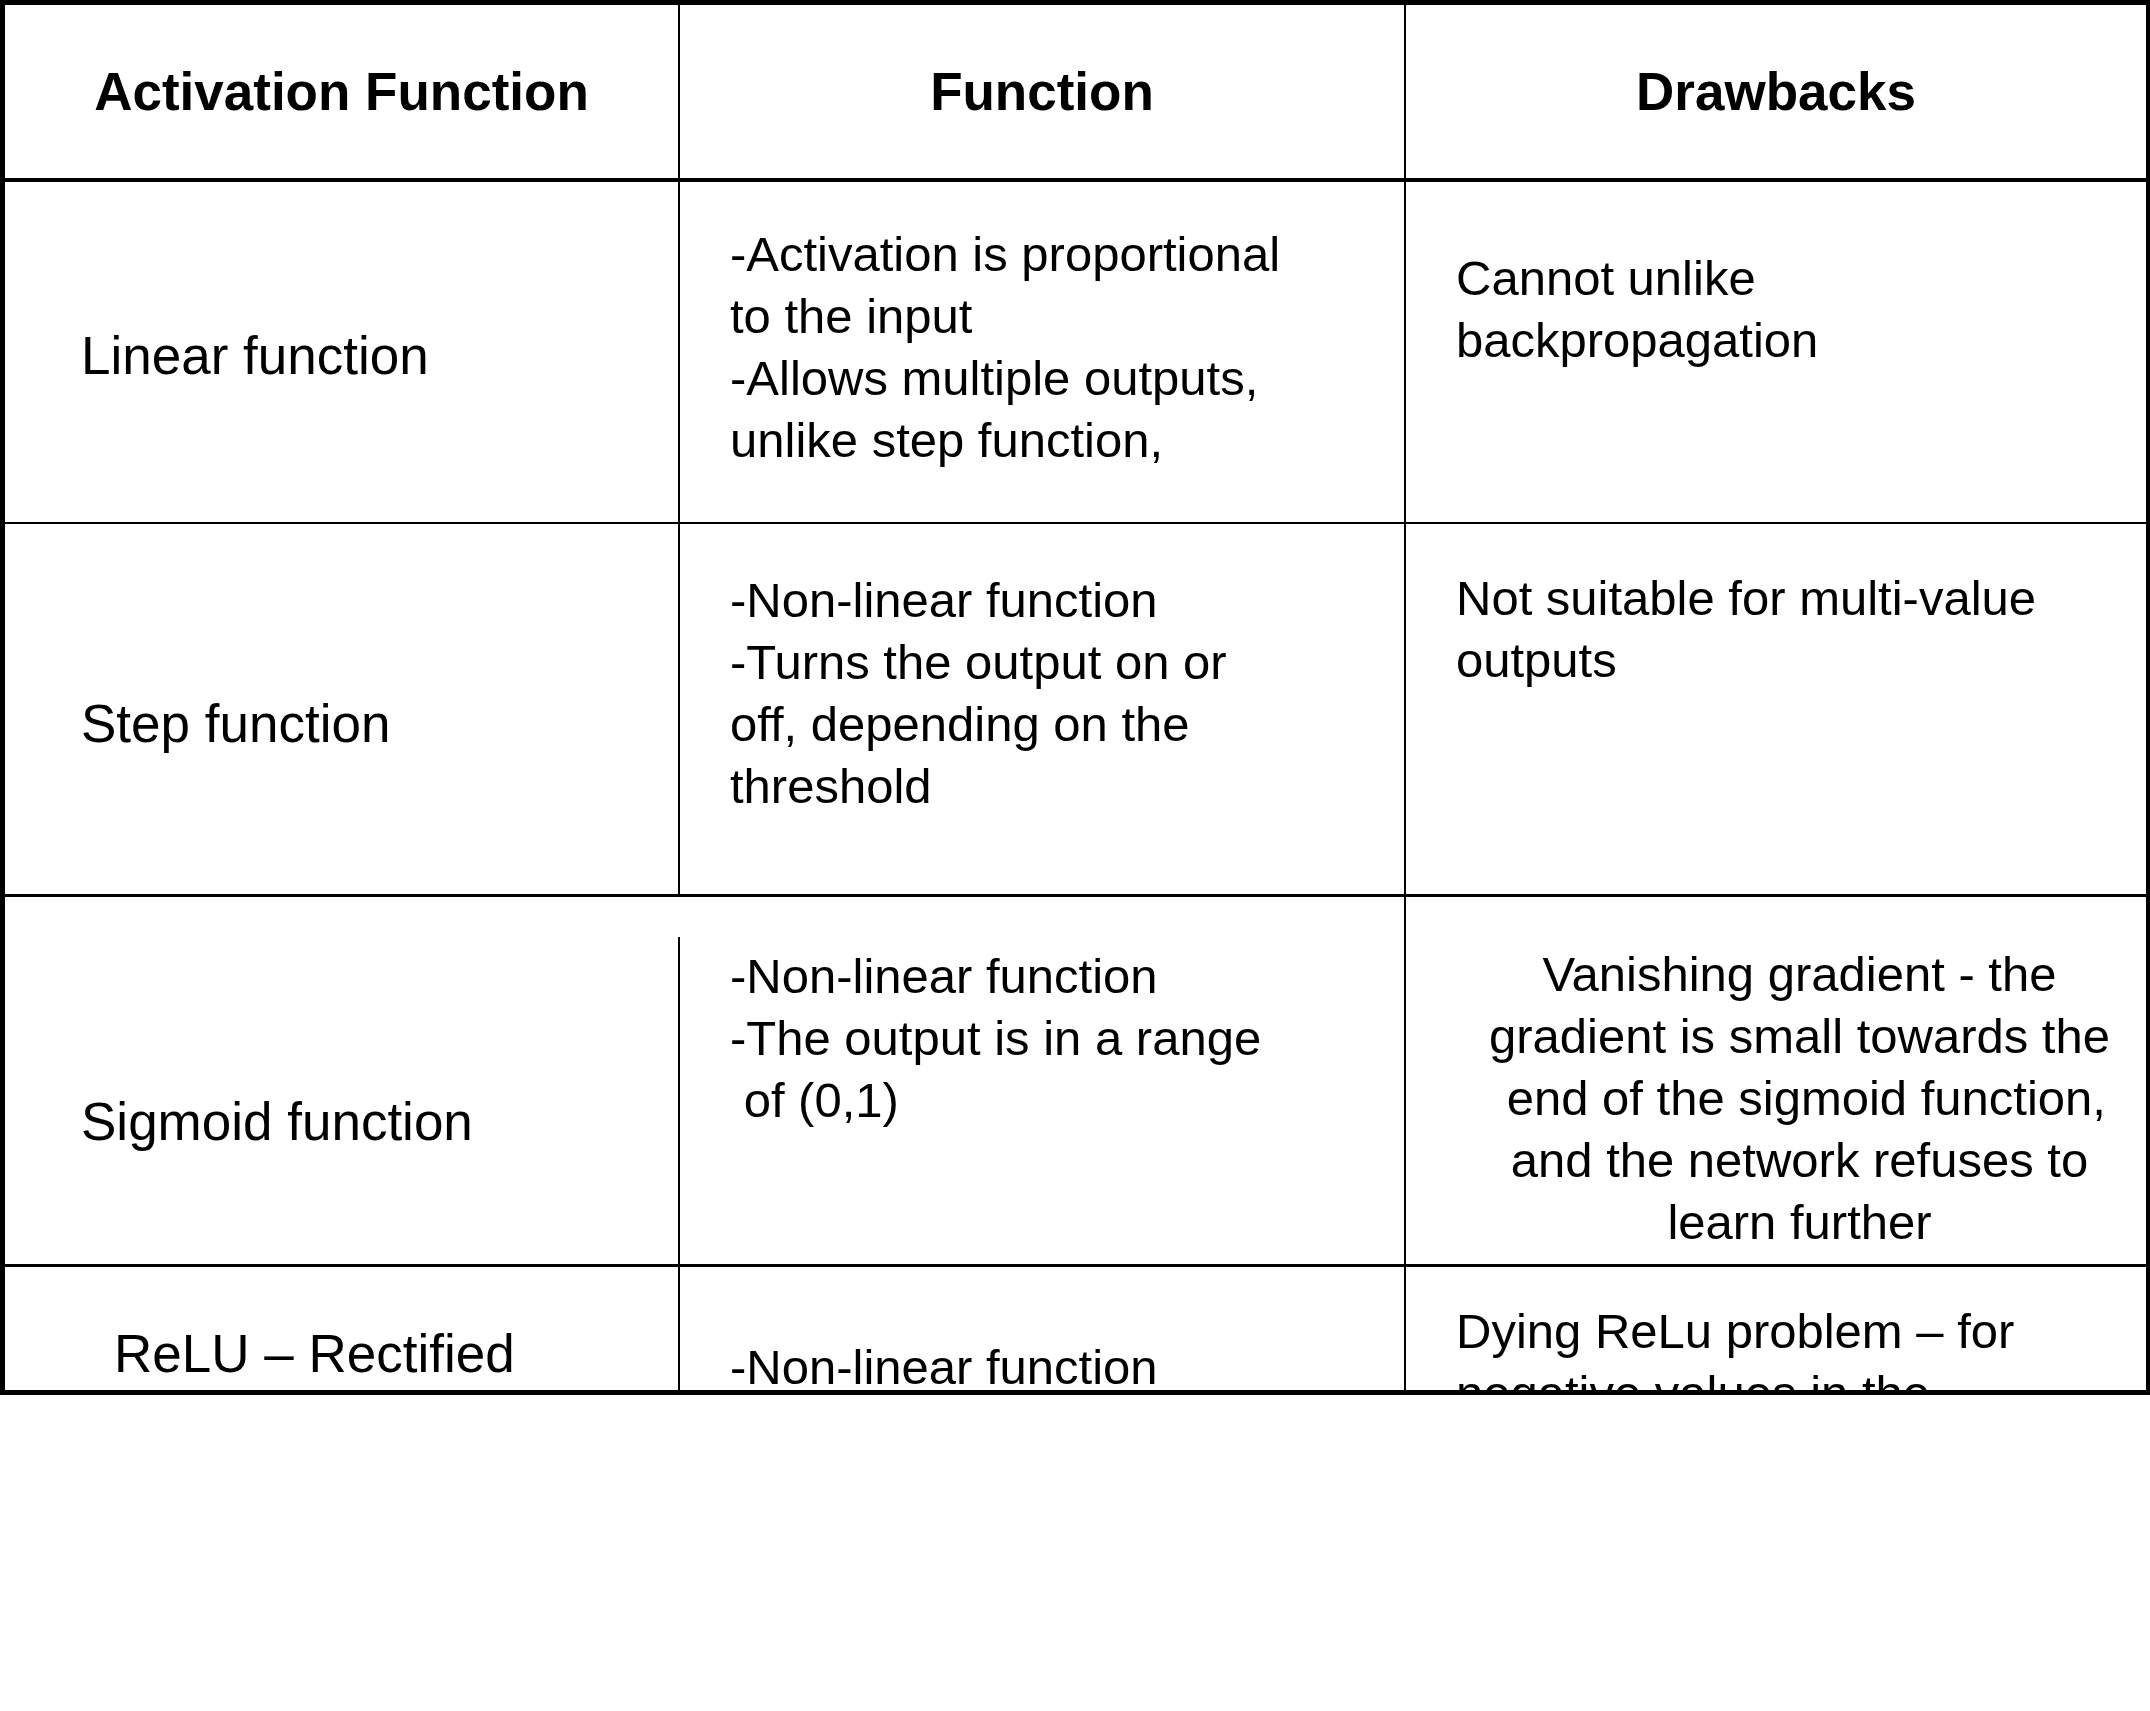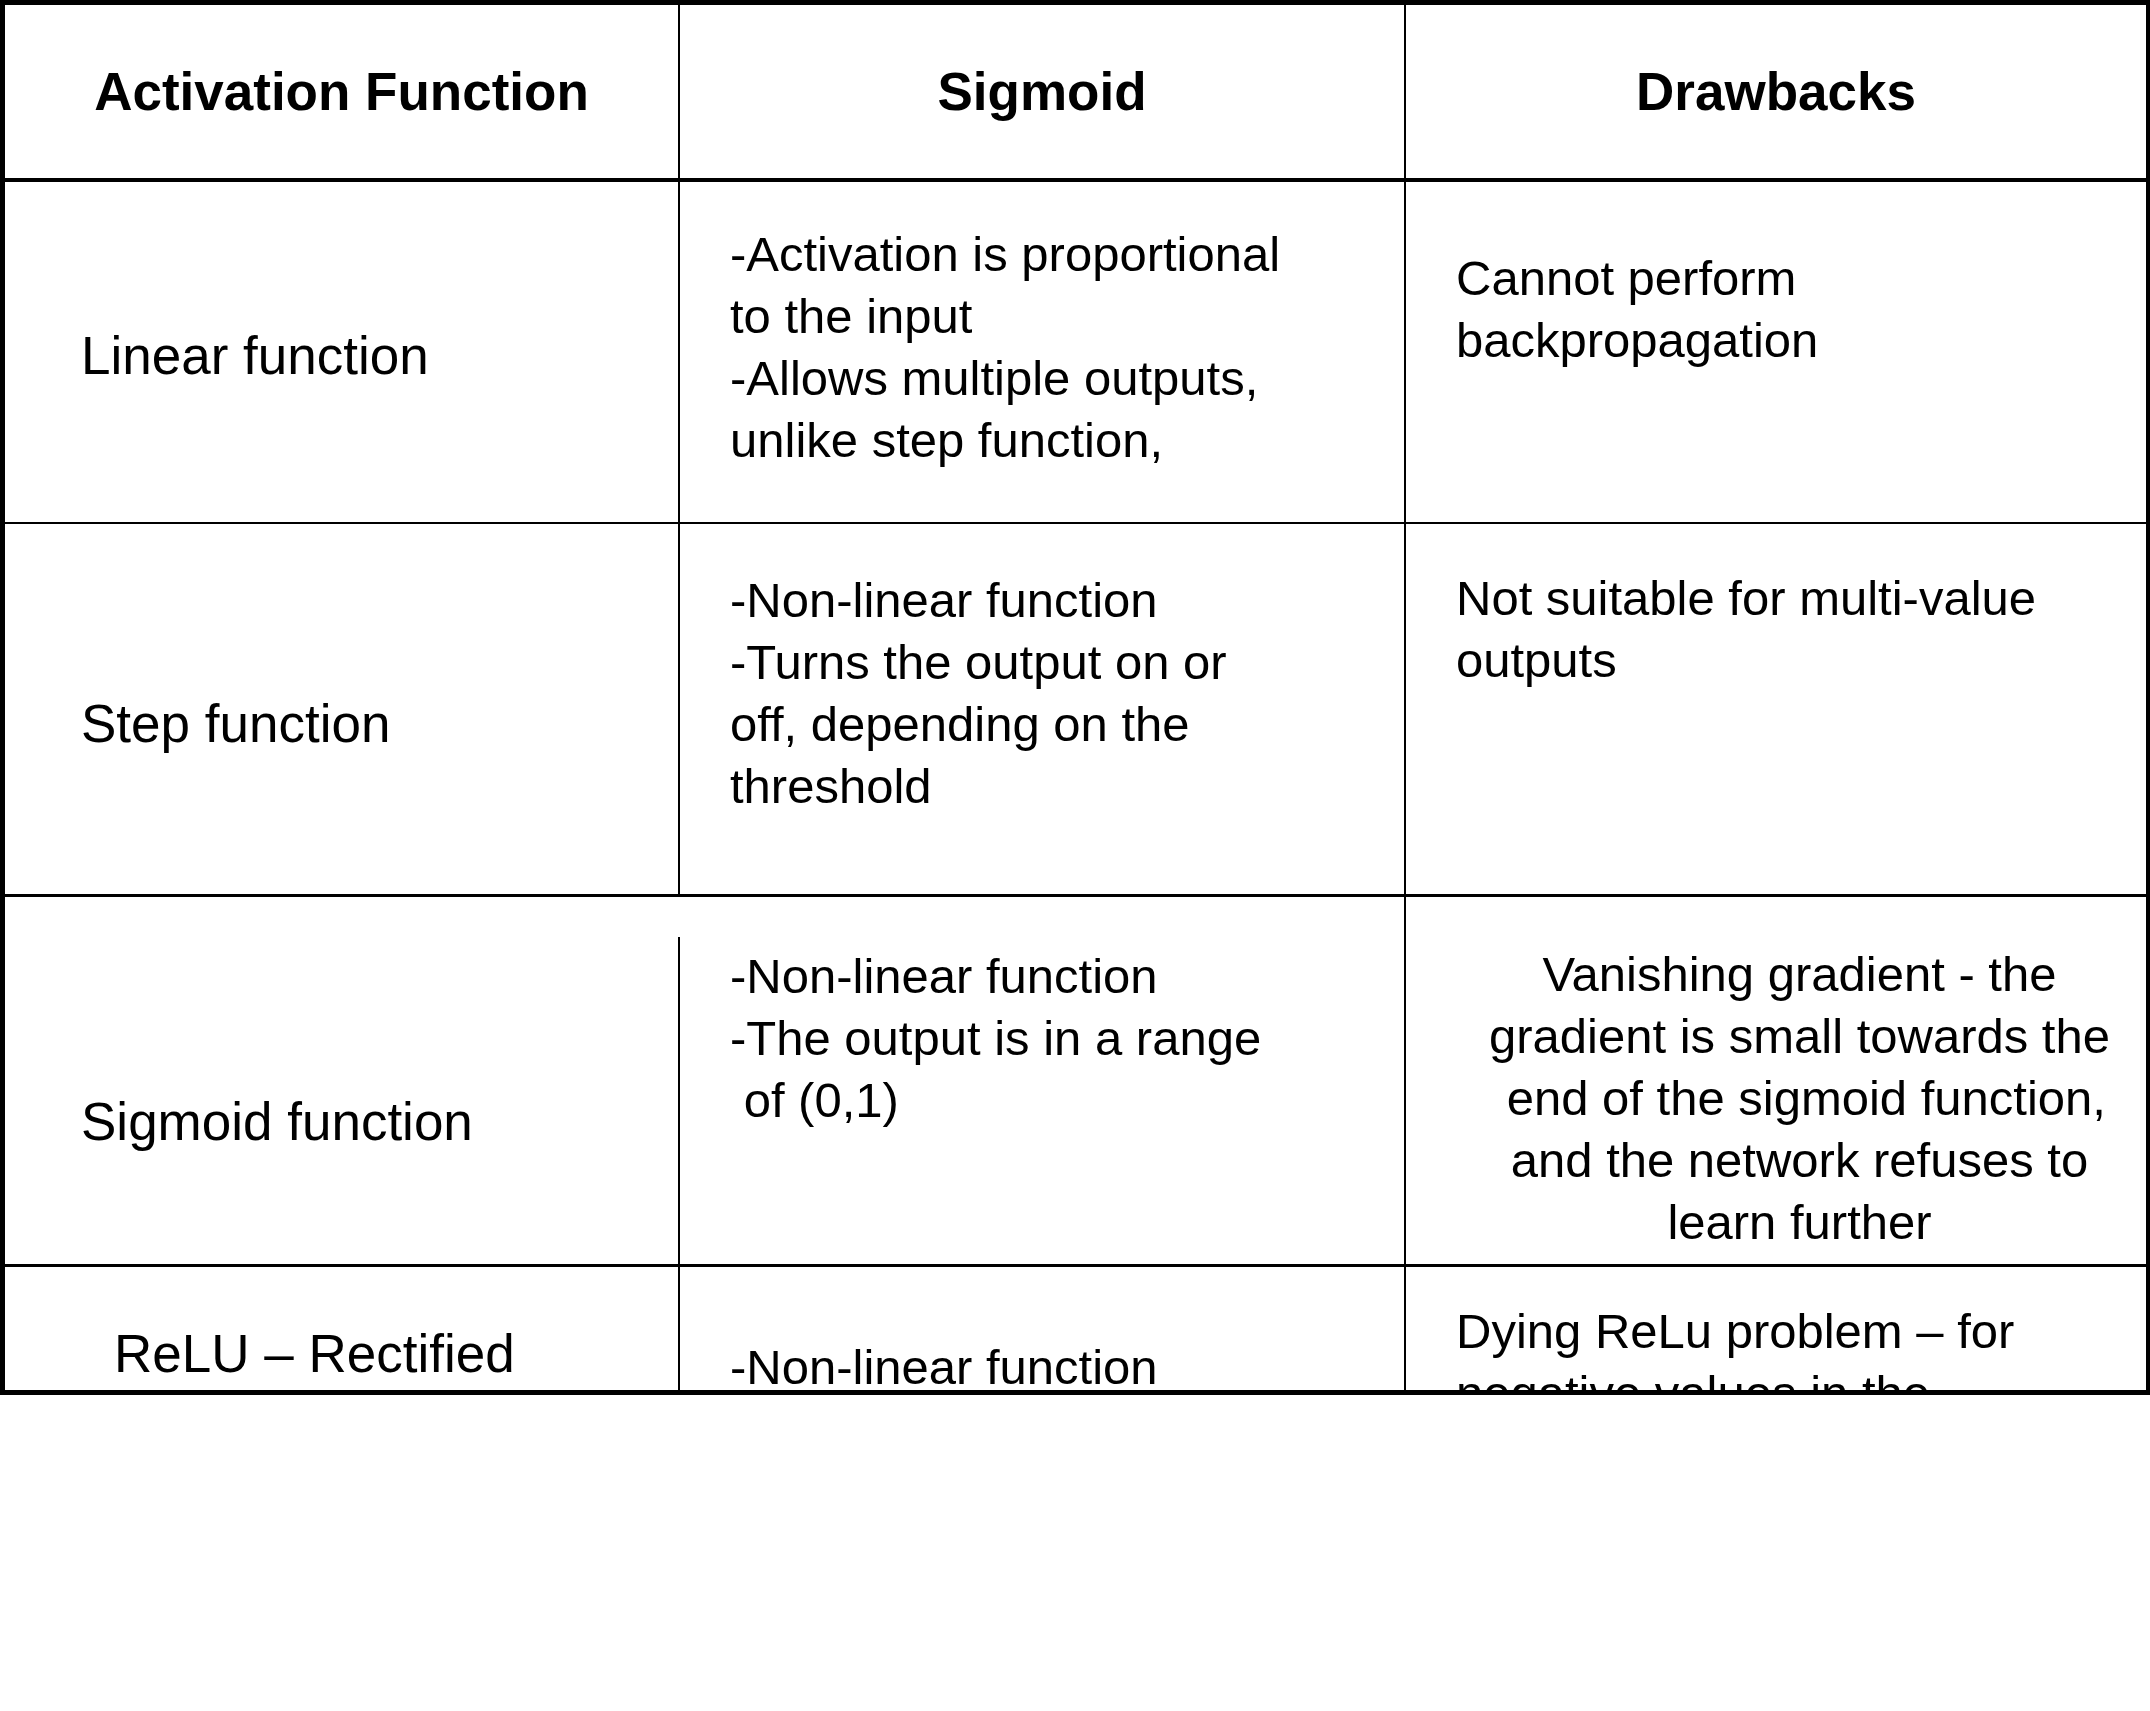--- a/index.html
+++ b/index.html
@@ -75,31 +75,31 @@
   .r4 .drawbacks-cell { padding-top: 33px; }
 </style>
 </head>
 <body>
 
 <div class="page">
   <div class="tbl">
 
     <div class="hr" style="display: contents;">
       <div class="cell c1">Activation Function</div>
-      <div class="cell c2">Sigmoid</div>
+      <div class="cell c2">Function</div>
       <div class="cell c3">Drawbacks</div>
     </div>
 
     <div class="r1" style="display: contents;">
       <div class="cell c1 label-cell">Linear function</div>
       <div class="cell c2 text-cell features-cell">-Activation is proportional
 to the input
 -Allows multiple outputs,
 unlike step function,</div>
-      <div class="cell c3 text-cell drawbacks-cell">Cannot perform
+      <div class="cell c3 text-cell drawbacks-cell">Cannot unlike
 backpropagation</div>
     </div>
 
     <div class="r2" style="display: contents;">
       <div class="cell c1 label-cell">Step function</div>
       <div class="cell c2 text-cell features-cell">-Non-linear function
 -Turns the output on or
 off, depending on the
 threshold</div>
       <div class="cell c3 text-cell drawbacks-cell">Not suitable for multi-value

